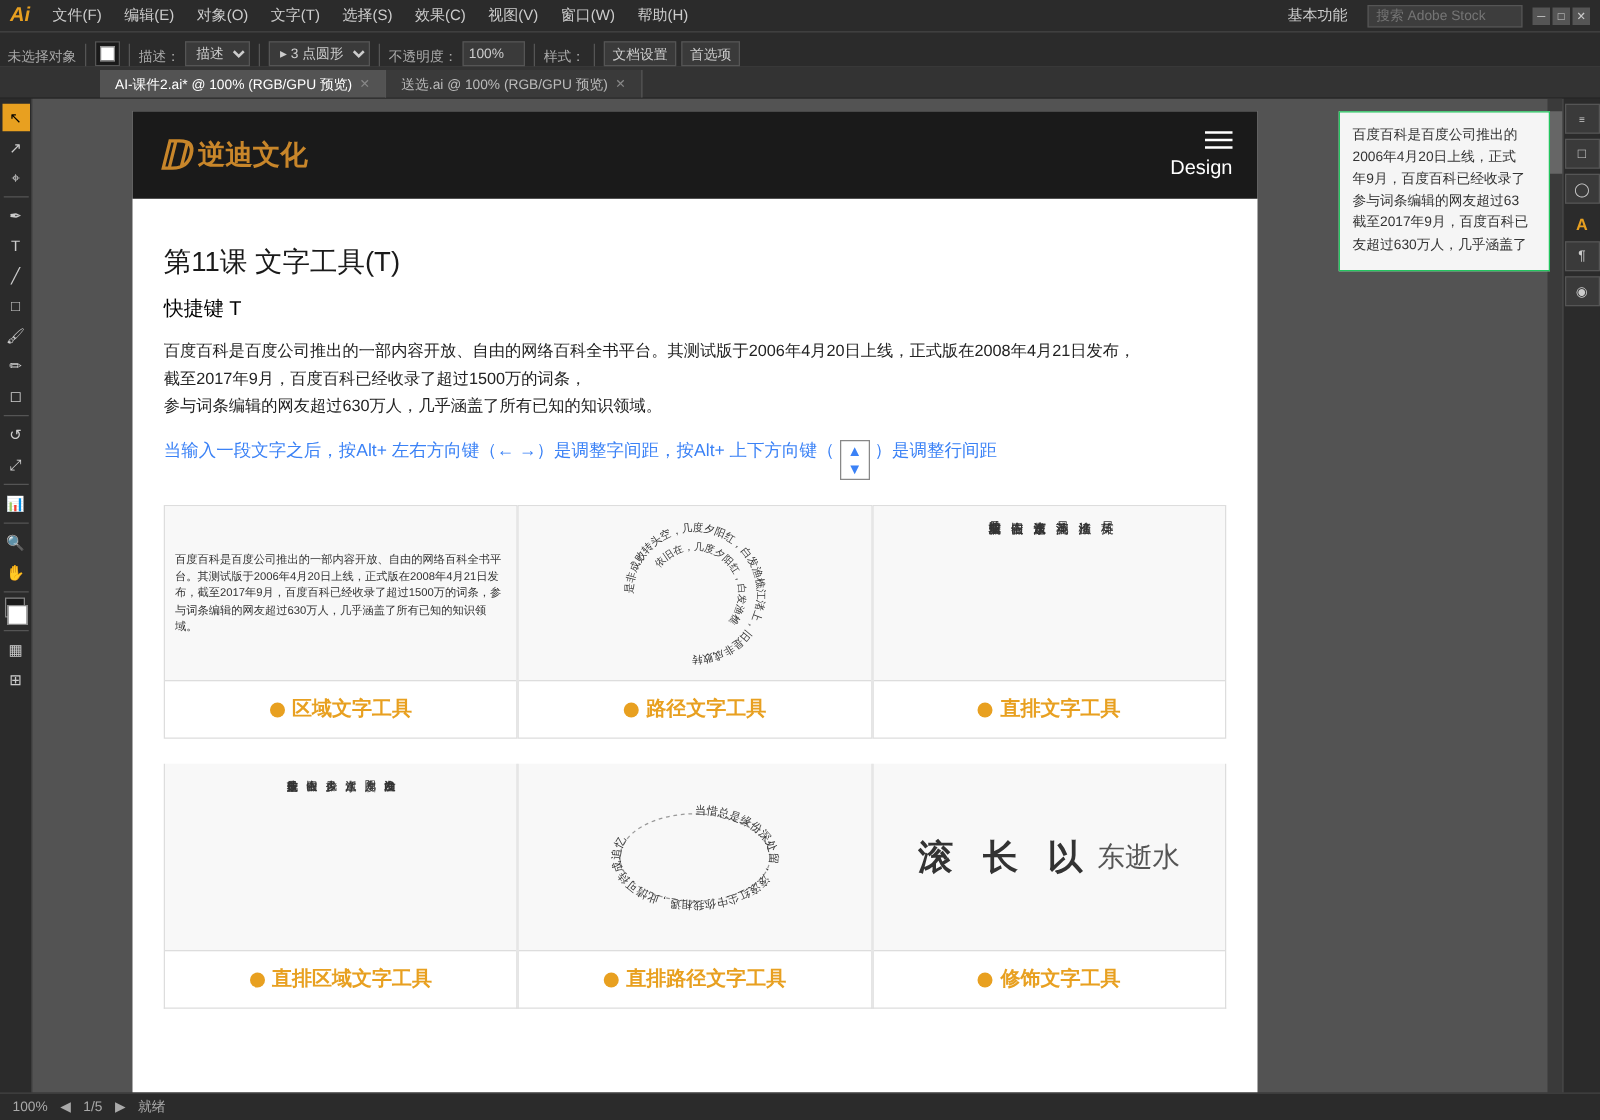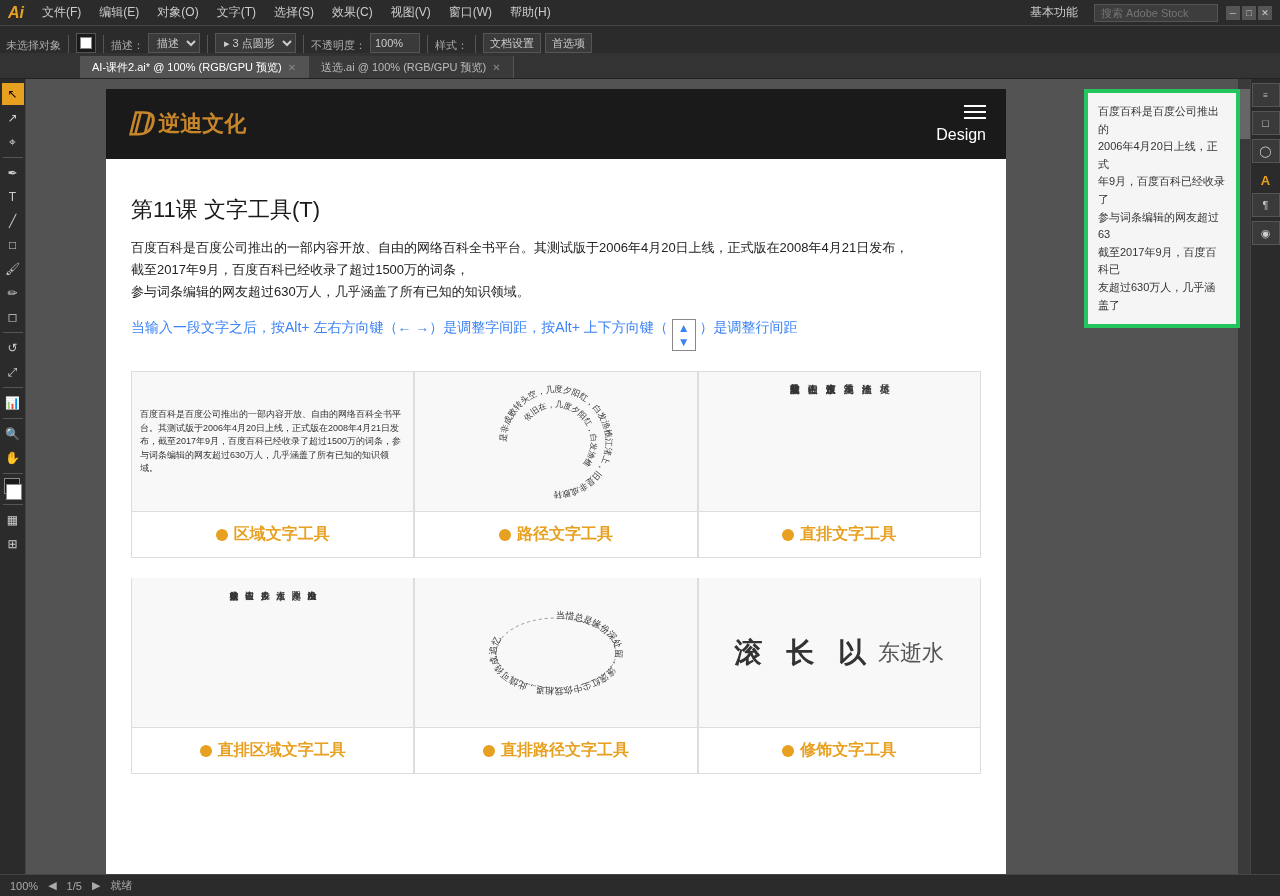--- a/index.html
+++ b/index.html
@@ -346,23 +346,23 @@
       overflow: hidden;
       position: relative;
       border-bottom: 1px solid #ddd;
     }
 
     
     .right-info {
       position: absolute;
       top: 10px;
       right: 10px;
-      width: 156px;
+      width: 169px;
       background: #f5f5f5;
-      border: 4px solid #22c55e;
+      border: 1px solid #22c55e;
       padding: 10px;
       font-size: 11px;
       line-height: 1.6;
       color: #222;
     }
     .fp-btn {
       width: 28px; height: 24px;
       background: #3a3a3a;
       border: 1px solid #555;
       display: flex;
@@ -522,20 +522,21 @@
         <div class="hamburger">
           <div class="ham-line"></div>
           <div class="ham-line"></div>
           <div class="ham-line"></div>
           <div class="ham-word">Design</div>
         </div>
       </div>
 
       <div class="doc-content">
         <h2 class="doc-title">第11课   文字工具(T)</h2>
+        <p class="doc-shortcut">快捷键 T</p>
         <div class="doc-desc">
           <span>百度百科是百度公司推出的一部内容开放、自由的网络百科全书平台。其测试版于2006年4月20日上线，正式版在2008年4月21日发布，</span><br>
           <span>截至2017年9月，百度百科已经收录了超过1500万的词条，</span><br>
           <span>参与词条编辑的网友超过630万人，几乎涵盖了所有已知的知识领域。</span>
         </div>
 
         <div class="doc-tip">
           <span>当输入一段文字之后，按Alt+ 左右方向键（← →）是调整字间距，按Alt+ 上下方向键（</span>
           <span style="display:inline-flex;flex-direction:column;align-items:center;font-size:12px;border:1px solid #888;padding:1px 5px;">▲<br>▼</span>
           <span>）是调整行间距</span>

